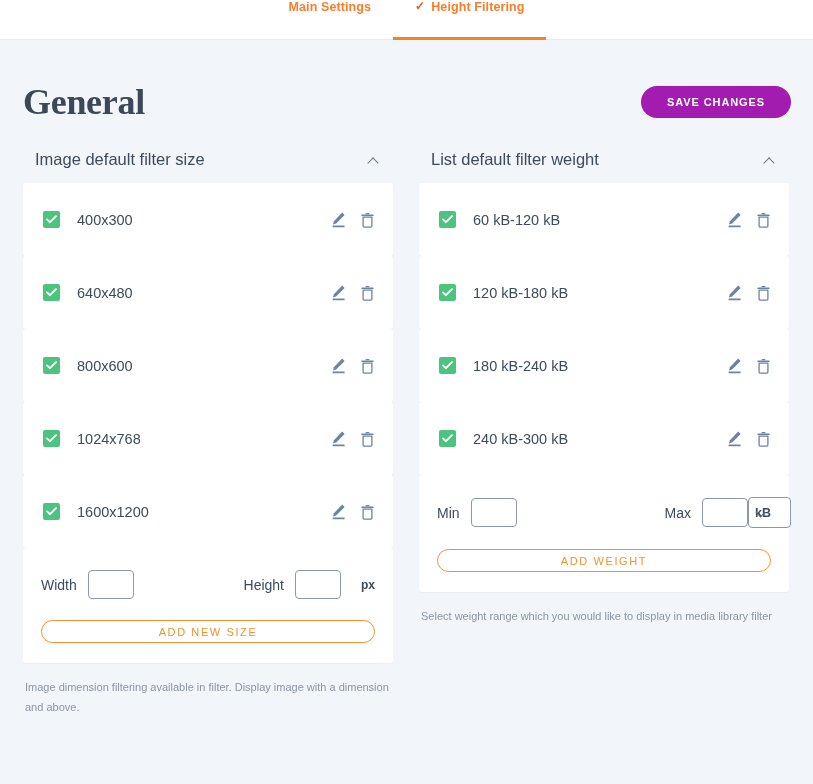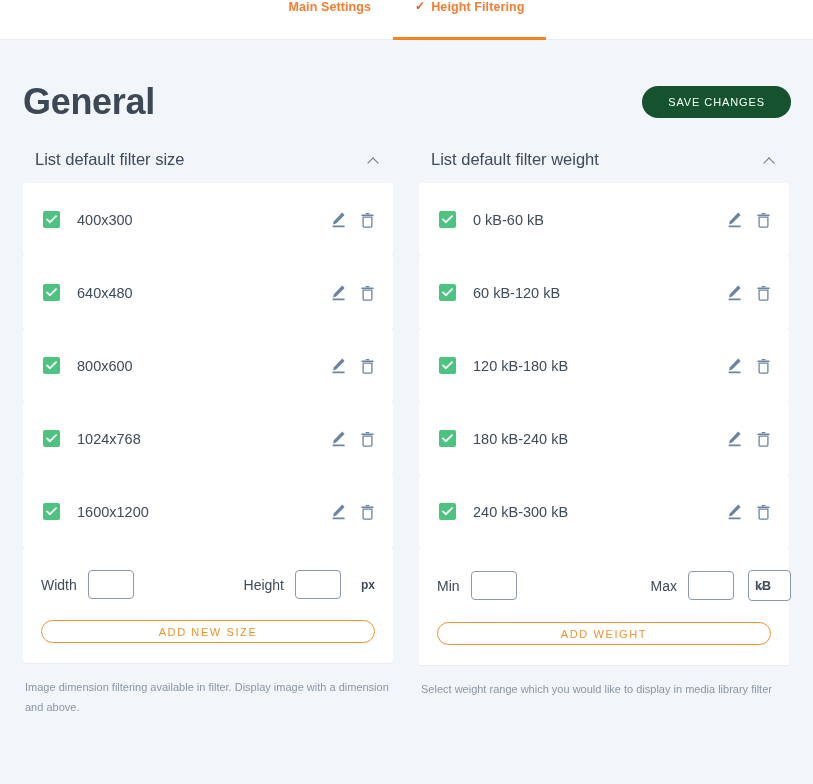--- a/index.html
+++ b/index.html
@@ -71,30 +71,31 @@
     justify-content: space-between;
     padding: 28px 2px 0 3px;
     height: 96px;
   }
   .page-title {
     font-size: 36px;
     font-weight: bold;
     color: #3c4858;
     letter-spacing: -.3px;
     line-height: 1;
+    font-family: Liberation Serif, serif;
   }
   .save-btn {
-    background: #14532d;
+    background: #a21caf;
     color: #ffffff;
     border: none;
     border-radius: 20px;
     height: 32px;
     padding: 0 26px;
     font-size: 11px;
-    font-weight: normal;
+    font-weight: bold;
     letter-spacing: .9px;
     cursor: pointer;
     font-family: "Liberation Sans", sans-serif;
     margin-right: 0px;
   }
 
   
   .columns {
     display: flex;
     gap: 26px;
@@ -198,21 +199,20 @@
     outline: none;
   }
   .spacer { flex: 1; }
   .unit-suffix {
     font-size: 12px;
     color: #3e4b5b;
     font-weight: bold;
     margin-left: 20px;
   }
   .select-wrap {
-    margin-left: 14px;
     position: relative;
     width: 23px;
     height: 31px;
   }
   .unit-select {
     width: 43px;
     height: 31px;
     border: 1px solid #8c99ab;
     border-radius: 4px;
     background: #fff;
@@ -276,21 +276,21 @@
   <div class="page-header">
     <div class="page-title">General</div>
     <button class="save-btn">SAVE CHANGES</button>
   </div>
 
   <div class="columns">
 
     <div class="column">
 
       <div class="section-head">
-        <div class="section-title">List default filter size</div>
+        <div class="section-title">Image default filter size</div>
         <div class="chevron-up"></div>
       </div>
 
       <div class="card-list">
 
         <div class="list-card">
           <div class="cb">
             <svg width="11" height="9" viewBox="0 0 11 9">
                 <path d="M1 4.4 L4 7.2 L10 1.2" stroke="#ffffff" stroke-width="1.9" fill="none" stroke-linecap="round" stroke-linejoin="round"></path>
               </svg>
@@ -428,43 +428,20 @@
 
     <div class="column">
 
       <div class="section-head">
         <div class="section-title">List default filter weight</div>
         <div class="chevron-up"></div>
       </div>
 
       <div class="card-list">
 
-        <div class="list-card">
-          <div class="cb">
-            <svg width="11" height="9" viewBox="0 0 11 9">
-                <path d="M1 4.4 L4 7.2 L10 1.2" stroke="#ffffff" stroke-width="1.9" fill="none" stroke-linecap="round" stroke-linejoin="round"></path>
-              </svg>
-          </div>
-          <div class="item-label">0 kB-60 kB</div>
-          <div class="row-actions">
-            <span class="icon-btn">
-              <svg width="17" height="17" viewBox="0 0 17 17">
-                  <path d="M12.2 1.6 L14.6 4.0 L6.1 12.5 L3.0 13.4 L3.9 10.3 Z" fill="#6b84a3"></path>
-                  <rect x="2.6" y="14.4" width="12" height="1.9" rx="0.4" fill="#6b84a3"></rect>
-                </svg>
-            </span>
-            <span class="icon-btn">
-              <svg width="15" height="16" viewBox="0 0 15 16">
-                  <rect x="1.4" y="2.6" width="12.2" height="1.5" rx="0.4" fill="#6b84a3"></rect>
-                  <rect x="5.6" y="0.9" width="3.8" height="1.4" rx="0.4" fill="#6b84a3"></rect>
-                  <path d="M3.1 5.2 h8.8 v8.9 a1 1 0 0 1 -1 1 h-6.8 a1 1 0 0 1 -1 -1 Z" fill="none" stroke="#6b84a3" stroke-width="1.3"></path>
-                </svg>
-            </span>
-          </div>
-        </div>
 
         <div class="list-card">
           <div class="cb">
             <svg width="11" height="9" viewBox="0 0 11 9">
                 <path d="M1 4.4 L4 7.2 L10 1.2" stroke="#ffffff" stroke-width="1.9" fill="none" stroke-linecap="round" stroke-linejoin="round"></path>
               </svg>
           </div>
           <div class="item-label">60 kB-120 kB</div>
           <div class="row-actions">
             <span class="icon-btn">

